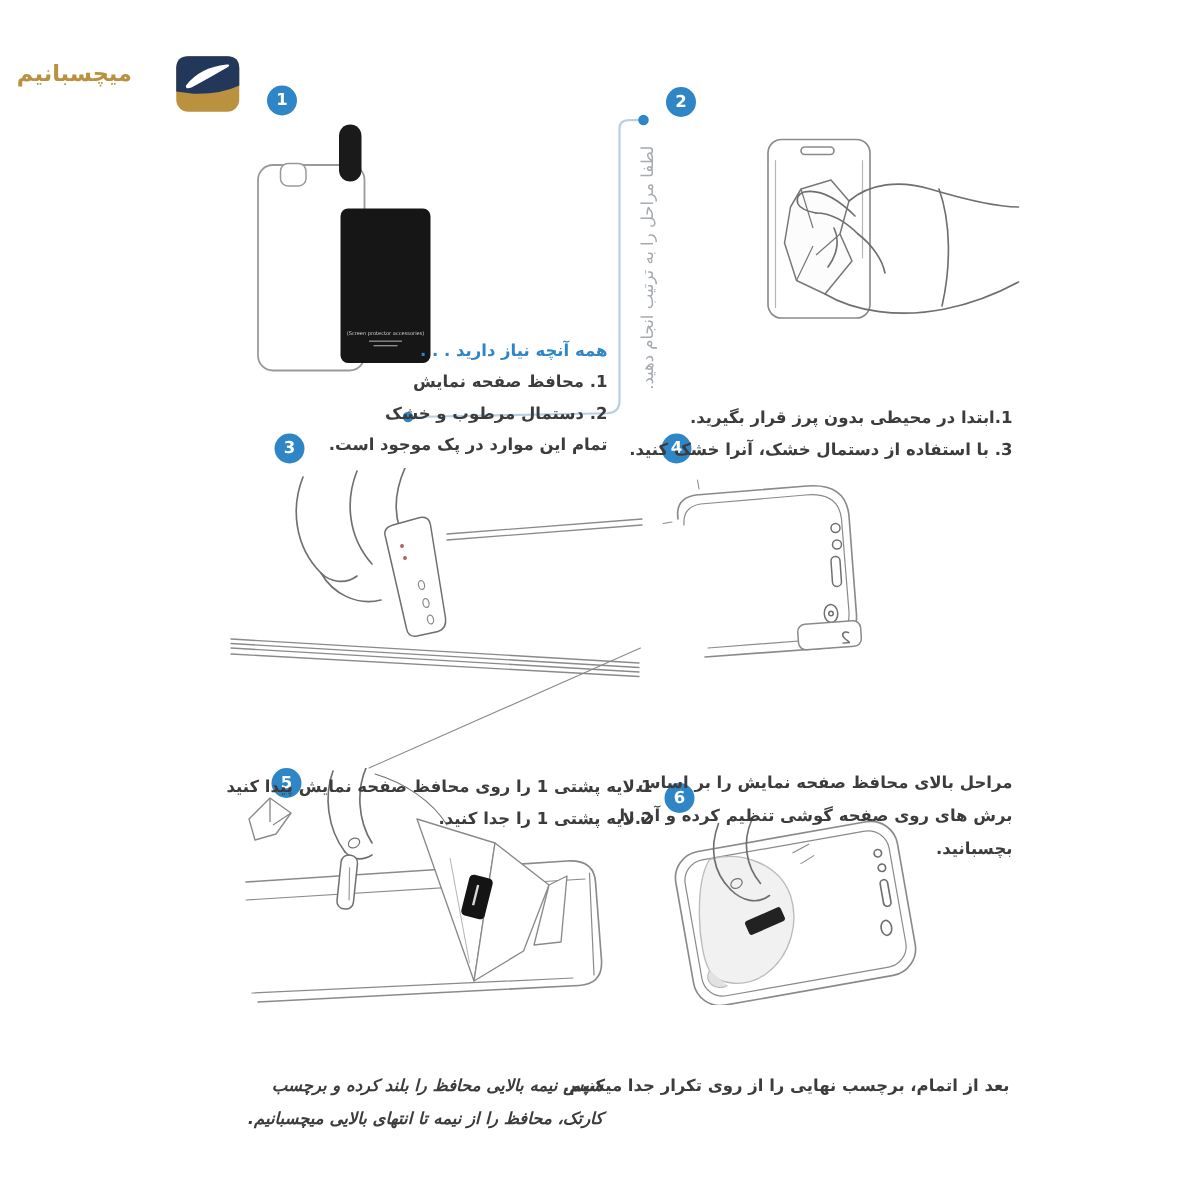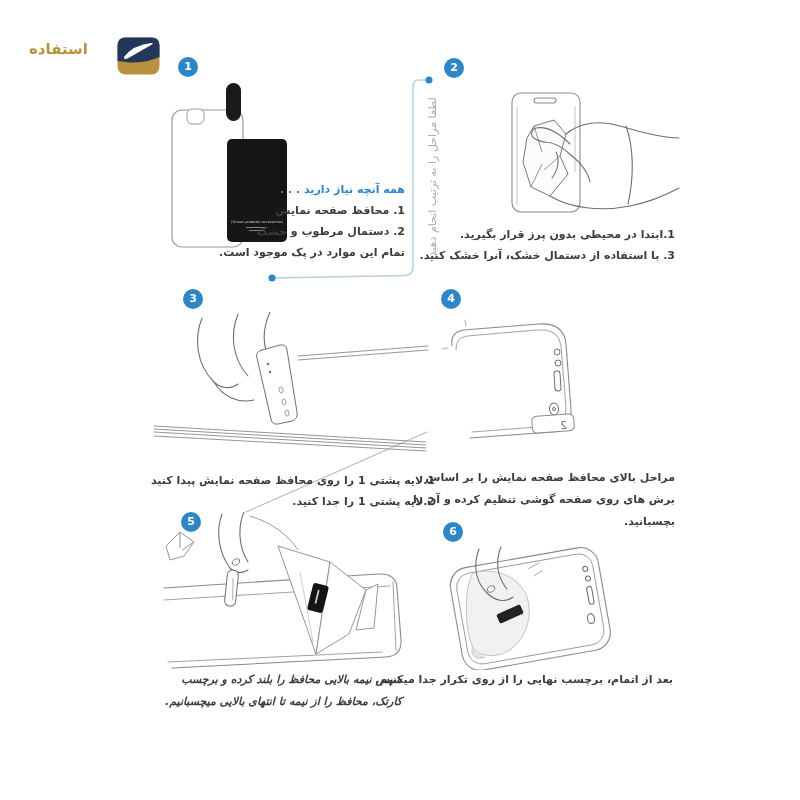--- a/index.html
+++ b/index.html
@@ -15,21 +15,21 @@
   
   .stepnum{position:absolute;width:20px;height:20px;border-radius:50%;
     background:#2f86c6;color:#fff;font-size:11px;font-weight:bold;
     text-align:center;line-height:20px;}
   #c1{left:178px;top:57px;} #c2{left:444px;top:58px;}
   #c3{left:183px;top:289px;} #c4{left:441px;top:289px;}
   #c5{left:181px;top:512px;} #c6{left:443px;top:522px;}
 
   
   .txt{position:absolute;direction:rtl;text-align:right;color:#3c3c3c;
-    font-size:11px;font-weight:bold;line-height:21px;white-space:nowrap;}
+    font-size:11px;font-weight:bold;line-height:21px;white-space:nowrap;margin-top:44px;}
   .txt .title{color:#2f86c6;}
   #t1{right:395px;top:179px;}
   #t2{right:125px;top:224px;}
   #t3{right:365px;top:470px;}
   #t4{right:125px;top:467px;line-height:22px;}
   #t5{right:398px;top:669px;line-height:22px;font-style:italic;}
   #t6{right:127px;top:668px;line-height:23px;}
 
   
   .vnote{position:absolute;left:342px;top:172px;width:180px;text-align:center;
@@ -38,21 +38,21 @@
 
   .abs{position:absolute;}
   svg{display:block;}
   svg text{font-family:"DejaVu Sans",sans-serif;}
 </style>
 </head>
 <body>
 
 <div id="page">
 
-  <div class="brand-word">استفاده</div>
+  <div class="brand-word">میچسبانیم</div>
   <div class="brand-icon">
     <svg width="43" height="38" viewBox="0 0 43 38">
       <rect x="0.5" y="0.5" width="42" height="37" rx="8" fill="#b9913f"></rect>
       <path d="M0.5 8.5 Q0.5 0.5 8.5 0.5 L34.5 0.5 Q42.5 0.5 42.5 8.5 L42.5 20 Q30 26 12 25.5 L0.5 24 Z" fill="#22375a"></path>
       <path d="M7 20 Q16 8 34 6 Q37 5.6 35 7.6 Q24 14 11 21.2 Q6.4 23 7 20 Z" fill="#ffffff"></path>
     </svg>
   </div>
 
   <svg class="abs" style="left:0;top:0;pointer-events:none;" width="800" height="800" viewBox="0 0 800 800">
     <path d="M 429,80 L 419,80 Q 413,80 413,86 L 413,267 Q 413,275 405,275.5 L 272,278" fill="none" stroke="#b9cfe2" stroke-width="1.5"></path>

